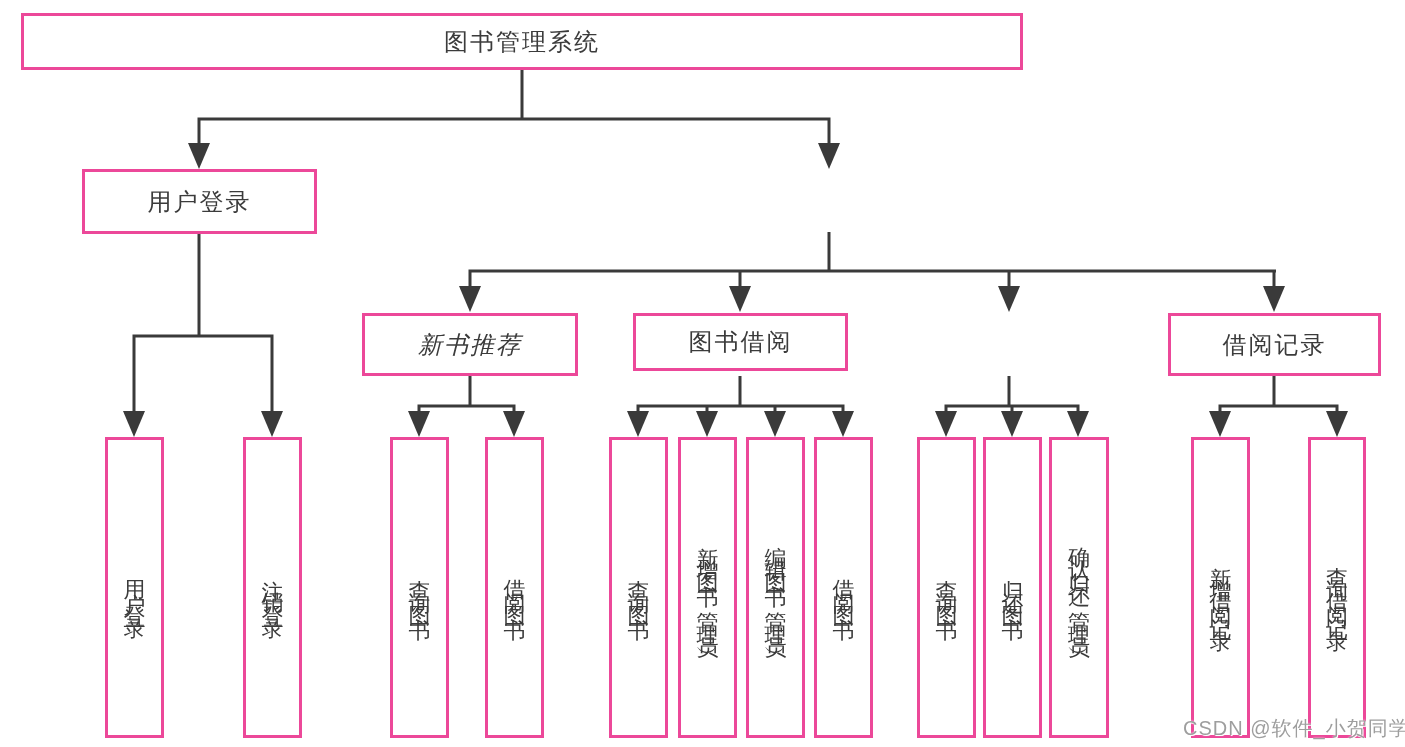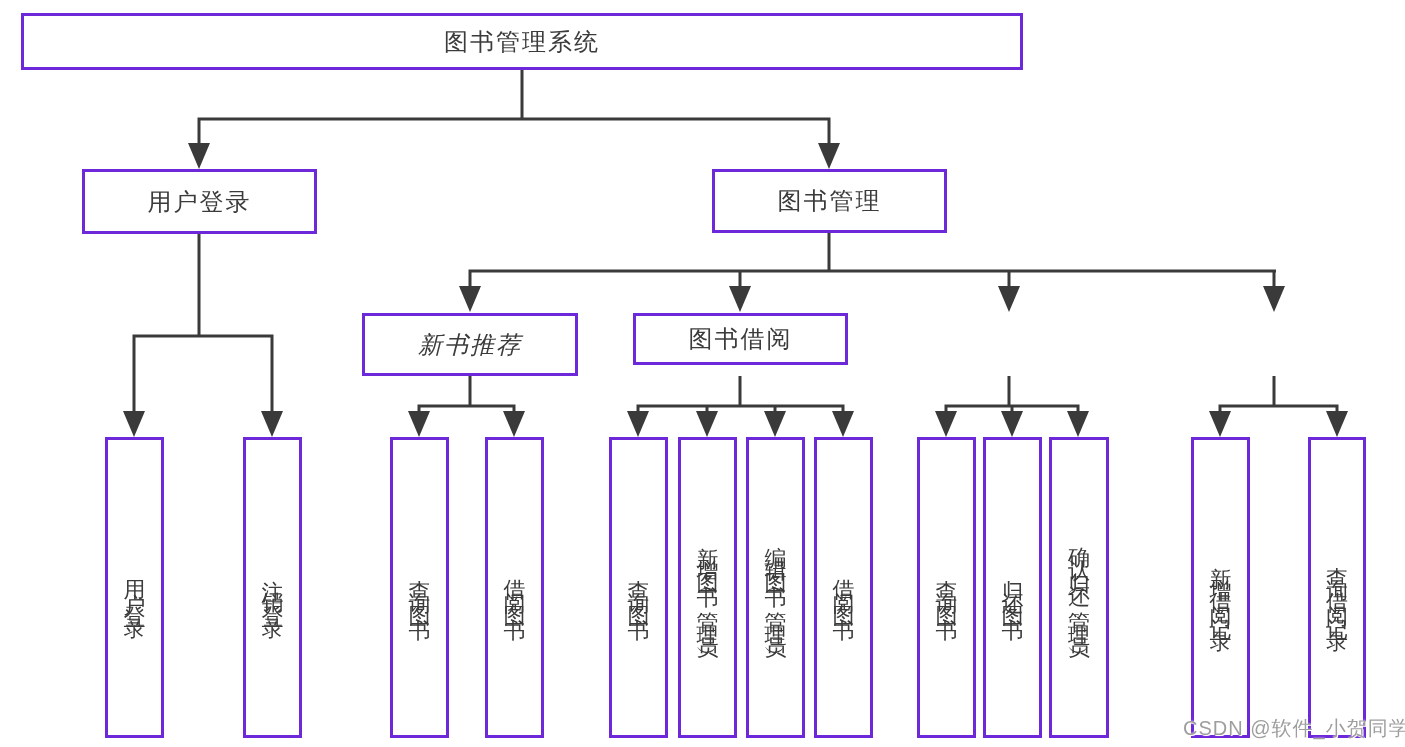--- a/index.html
+++ b/index.html
@@ -18,21 +18,21 @@
   svg.connectors {
     position: absolute;
     left: 0;
     top: 0;
     z-index: 1;
   }
   .box {
     position: absolute;
     box-sizing: border-box;
     background: #ffffff;
-    border: 3px solid #6d28d9;
+    border: 3px solid #ec4899;
     display: flex;
     align-items: center;
     justify-content: center;
     color: #3b3b3b;
     z-index: 2;
   }
   .box.h .lbl {
     font-size: 24px;
     letter-spacing: 2px;
     white-space: nowrap;
@@ -102,29 +102,29 @@
     </g>
   </svg>
 
   <div class="box h" style="left:21px; top:13px; width:1002px; height:57px;">
     <span class="lbl">图书管理系统</span>
   </div>
 
   <div class="box h" style="left:82px; top:169px; width:235px; height:65px;">
     <span class="lbl">用户登录</span>
   </div>
-  <div class="box h" style="left:712px; top:169px; width:235px; height:64px;">
-    <span class="lbl">图书管理</span>
-  </div>
 
   <div class="box h" style="left:362px; top:313px; width:216px; height:63px;font-style:italic;">
     <span class="lbl">新书推荐</span>
   </div>
-  <div class="box h" style="left:633px; top:313px; width:215px; height:52px;">
+  <div class="box h" style="left:633px; top:313px; width:215px; height:58px;">
     <span class="lbl">图书借阅</span>
+  </div>
+  <div class="box h" style="left:1168px; top:313px; width:213px; height:63px;">
+    <span class="lbl">借阅记录</span>
   </div>
 
   <div class="box v" style="left:105px; top:437px; width:59px; height:301px;">
     <span class="lbl">用户登录</span>
   </div>
   <div class="box v" style="left:243px; top:437px; width:59px; height:301px;">
     <span class="lbl">注销登录</span>
   </div>
 
   <div class="box v" style="left:390px; top:437px; width:59px; height:301px;">

